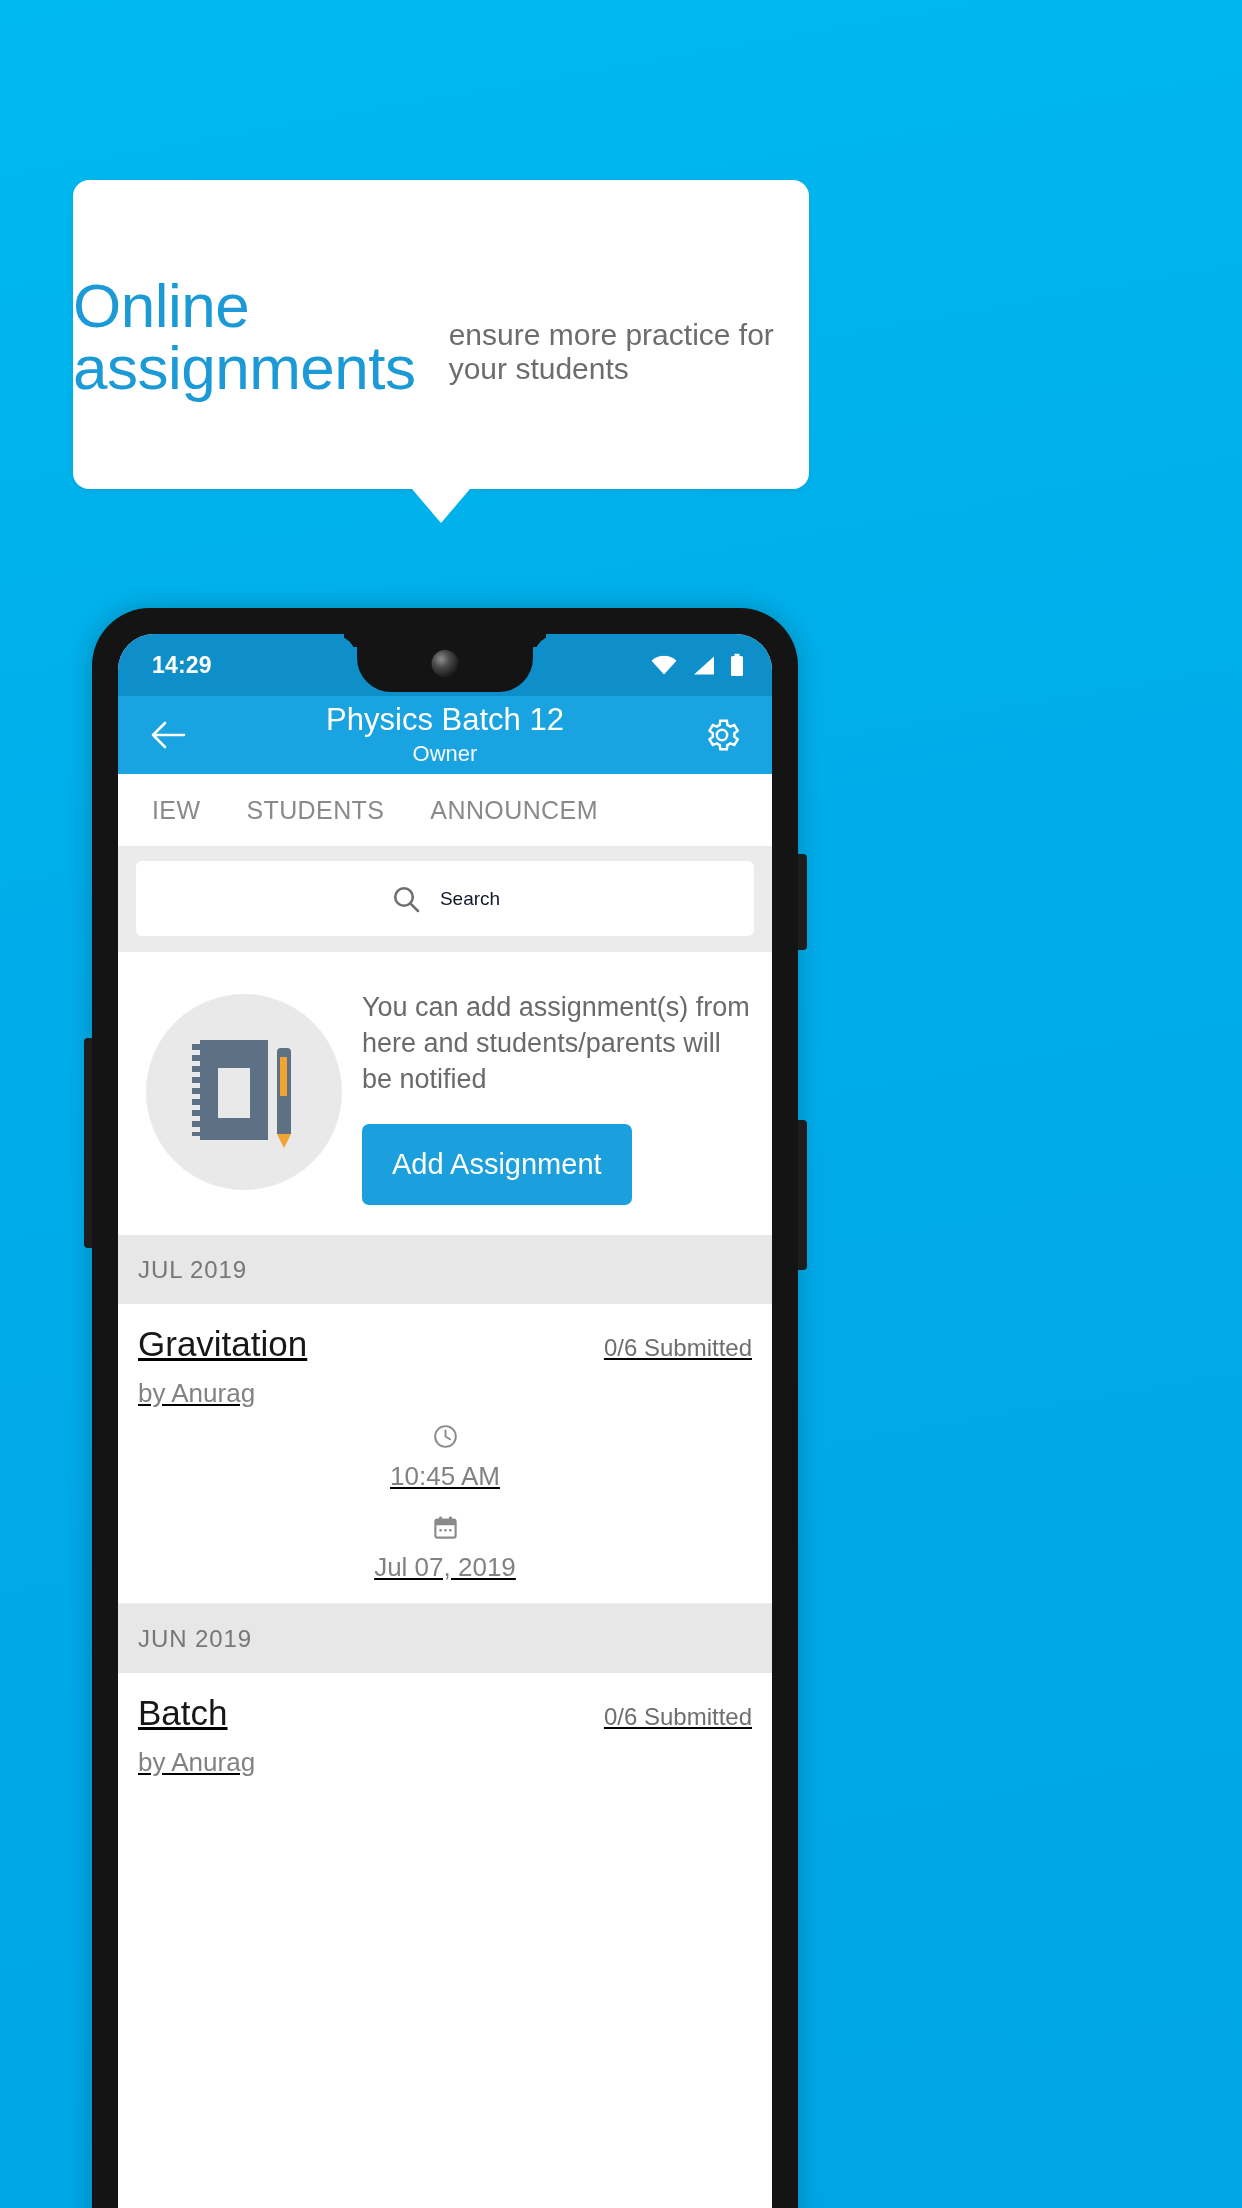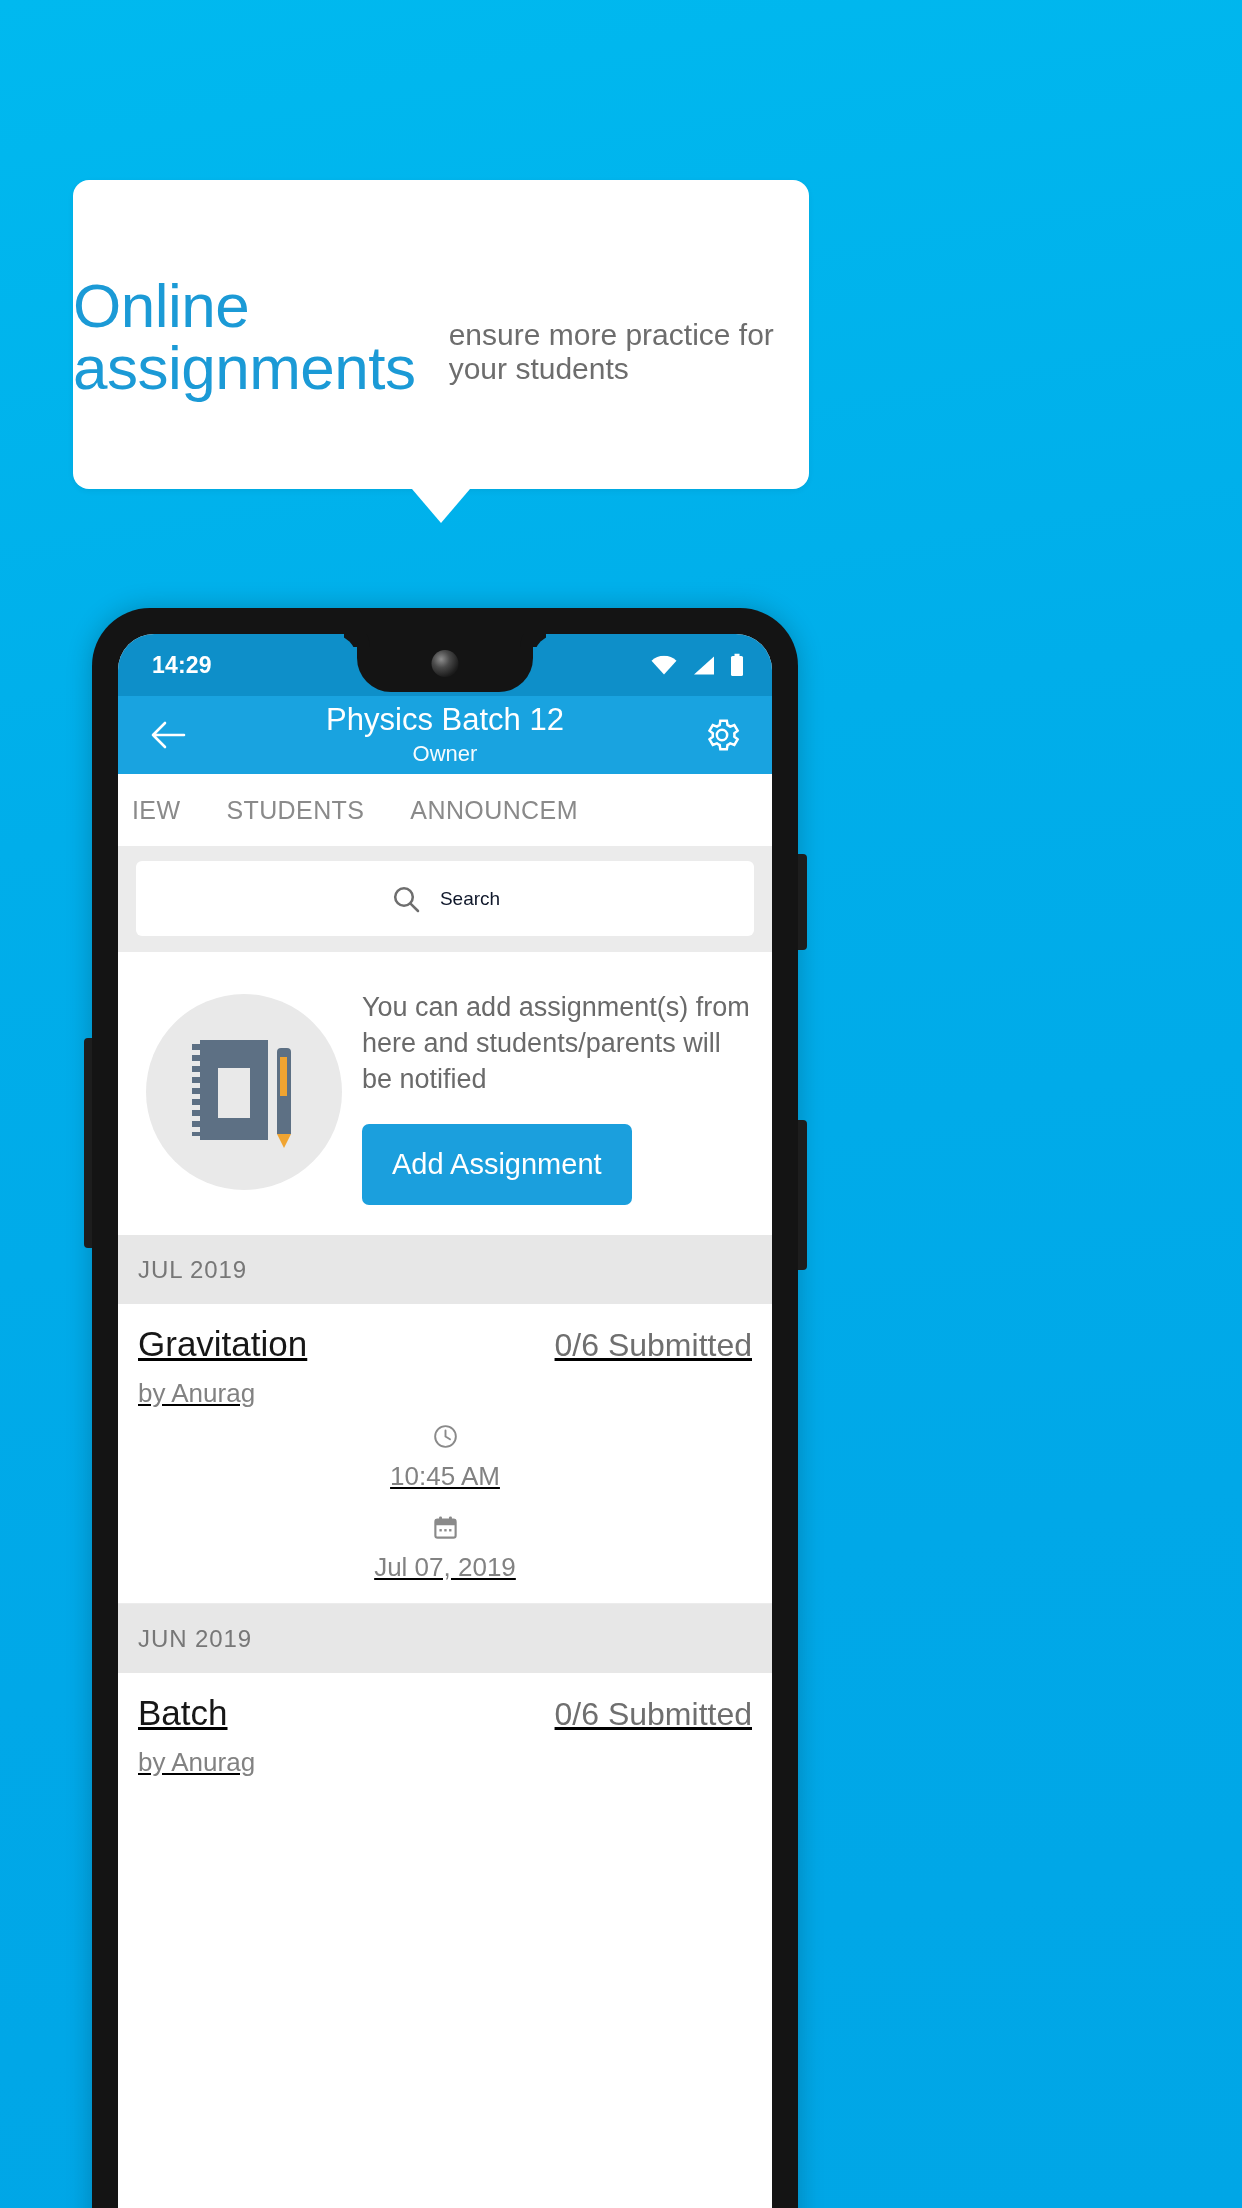--- a/index.html
+++ b/index.html
@@ -182,20 +182,21 @@
 
   
   .tabs {
     position: relative;
     height: 72px;
     background: #ffffff;
     display: flex;
     align-items: center;
     overflow: hidden;
     white-space: nowrap;
+    padding-left: 20px;
   }
   .tab {
     color: #8a8a8a;
     font-size: 25px;
     letter-spacing: 0.4px;
     padding: 0 23px;
     position: relative;
     height: 100%;
     display: flex;
     align-items: center;
@@ -331,21 +332,21 @@
     align-items: baseline;
     justify-content: space-between;
   }
   .assign-title {
     color: #171717;
     font-size: 35px;
     font-weight: 400;
   }
   .assign-count {
     color: #6f6f6f;
-    font-size: 32px;
+    font-size: 24px;
   }
   .assign-by {
     color: #828282;
     font-size: 26px;
     margin-top: 14px;
   }
   .assign-meta {
     display: flex;
     align-items: center;
     gap: 11px;

